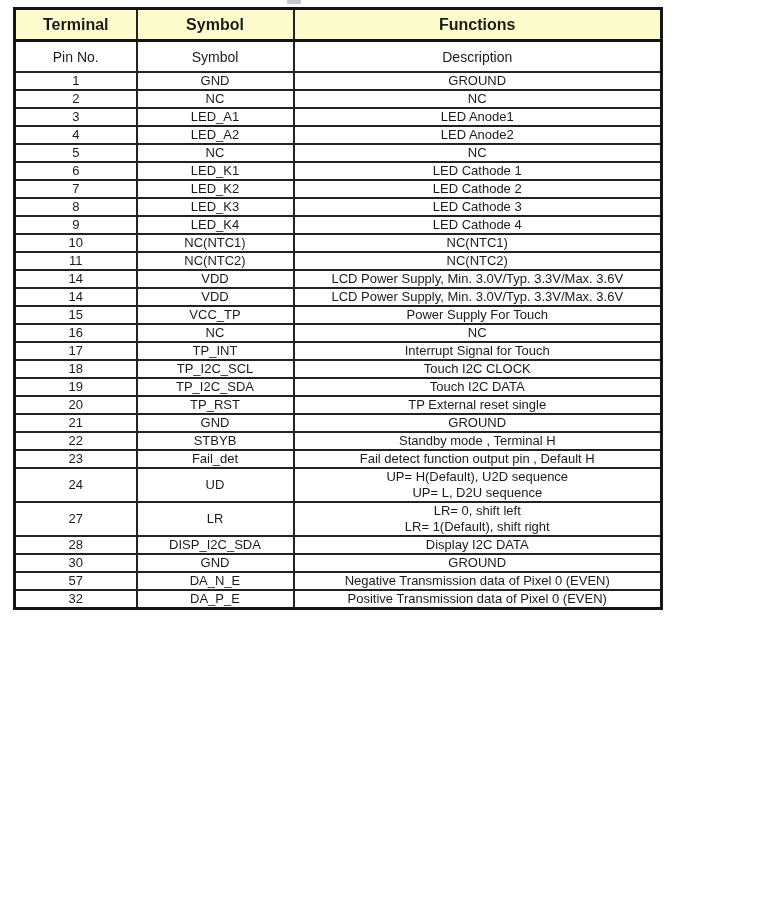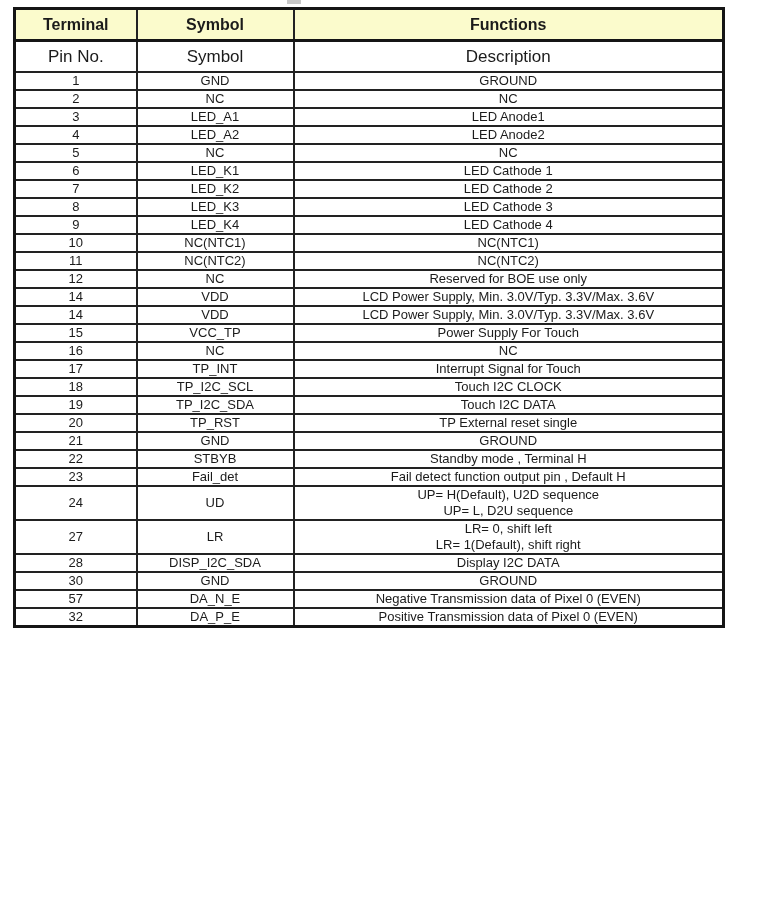--- a/index.html
+++ b/index.html
@@ -13,21 +13,21 @@
   .artifact {
     position: absolute;
     left: 287px; top: 0;
     width: 14px; height: 4px;
     background: #aaaaaa;
     opacity: 0.65;
   }
   table.pin-table {
     position: absolute;
     left: 13px; top: 7px;
-    width: 712px;
+    width: 650px;
     border-collapse: collapse;
     table-layout: fixed;
     border: 3px solid #151515;
   }
   .pin-table th, .pin-table td {
     border: 2px solid #222222;
     text-align: center;
     vertical-align: middle;
     color: #1b1b1b;
     overflow: hidden;
@@ -37,21 +37,21 @@
   .pin-table col.c-sym  { width: 157px; }
   .pin-table col.c-desc { width: auto;  }
   tr.hdr-main th {
     background: var(--hdr-bg);
     font-weight: bold;
     font-size: 16px;
     height: 29px;
     border-bottom: 3px solid #151515;
   }
   tr.hdr-sub td {
-    font-size: 17px;
+    font-size: 14px;
     font-weight: 400;
     height: 29px;
   }
   tbody td {
     font-size: 13px;
     line-height: 16px;
     padding: 4px 3px;
     white-space: pre-line;
   }
 </style>
@@ -138,25 +138,20 @@
     <td>NC(NTC1)</td>
     <td>NC(NTC1)</td>
   </tr>
 
   <tr>
     <td>11</td>
     <td>NC(NTC2)</td>
     <td>NC(NTC2)</td>
   </tr>
 
-  <tr>
-    <td>12</td>
-    <td>NC</td>
-    <td>Reserved for BOE use only</td>
-  </tr>
 
   <tr>
     <td>14</td>
     <td>VDD</td>
     <td>LCD Power Supply, Min. 3.0V/Typ. 3.3V/Max. 3.6V</td>
   </tr>
 
   <tr>
     <td>14</td>
     <td>VDD</td>

